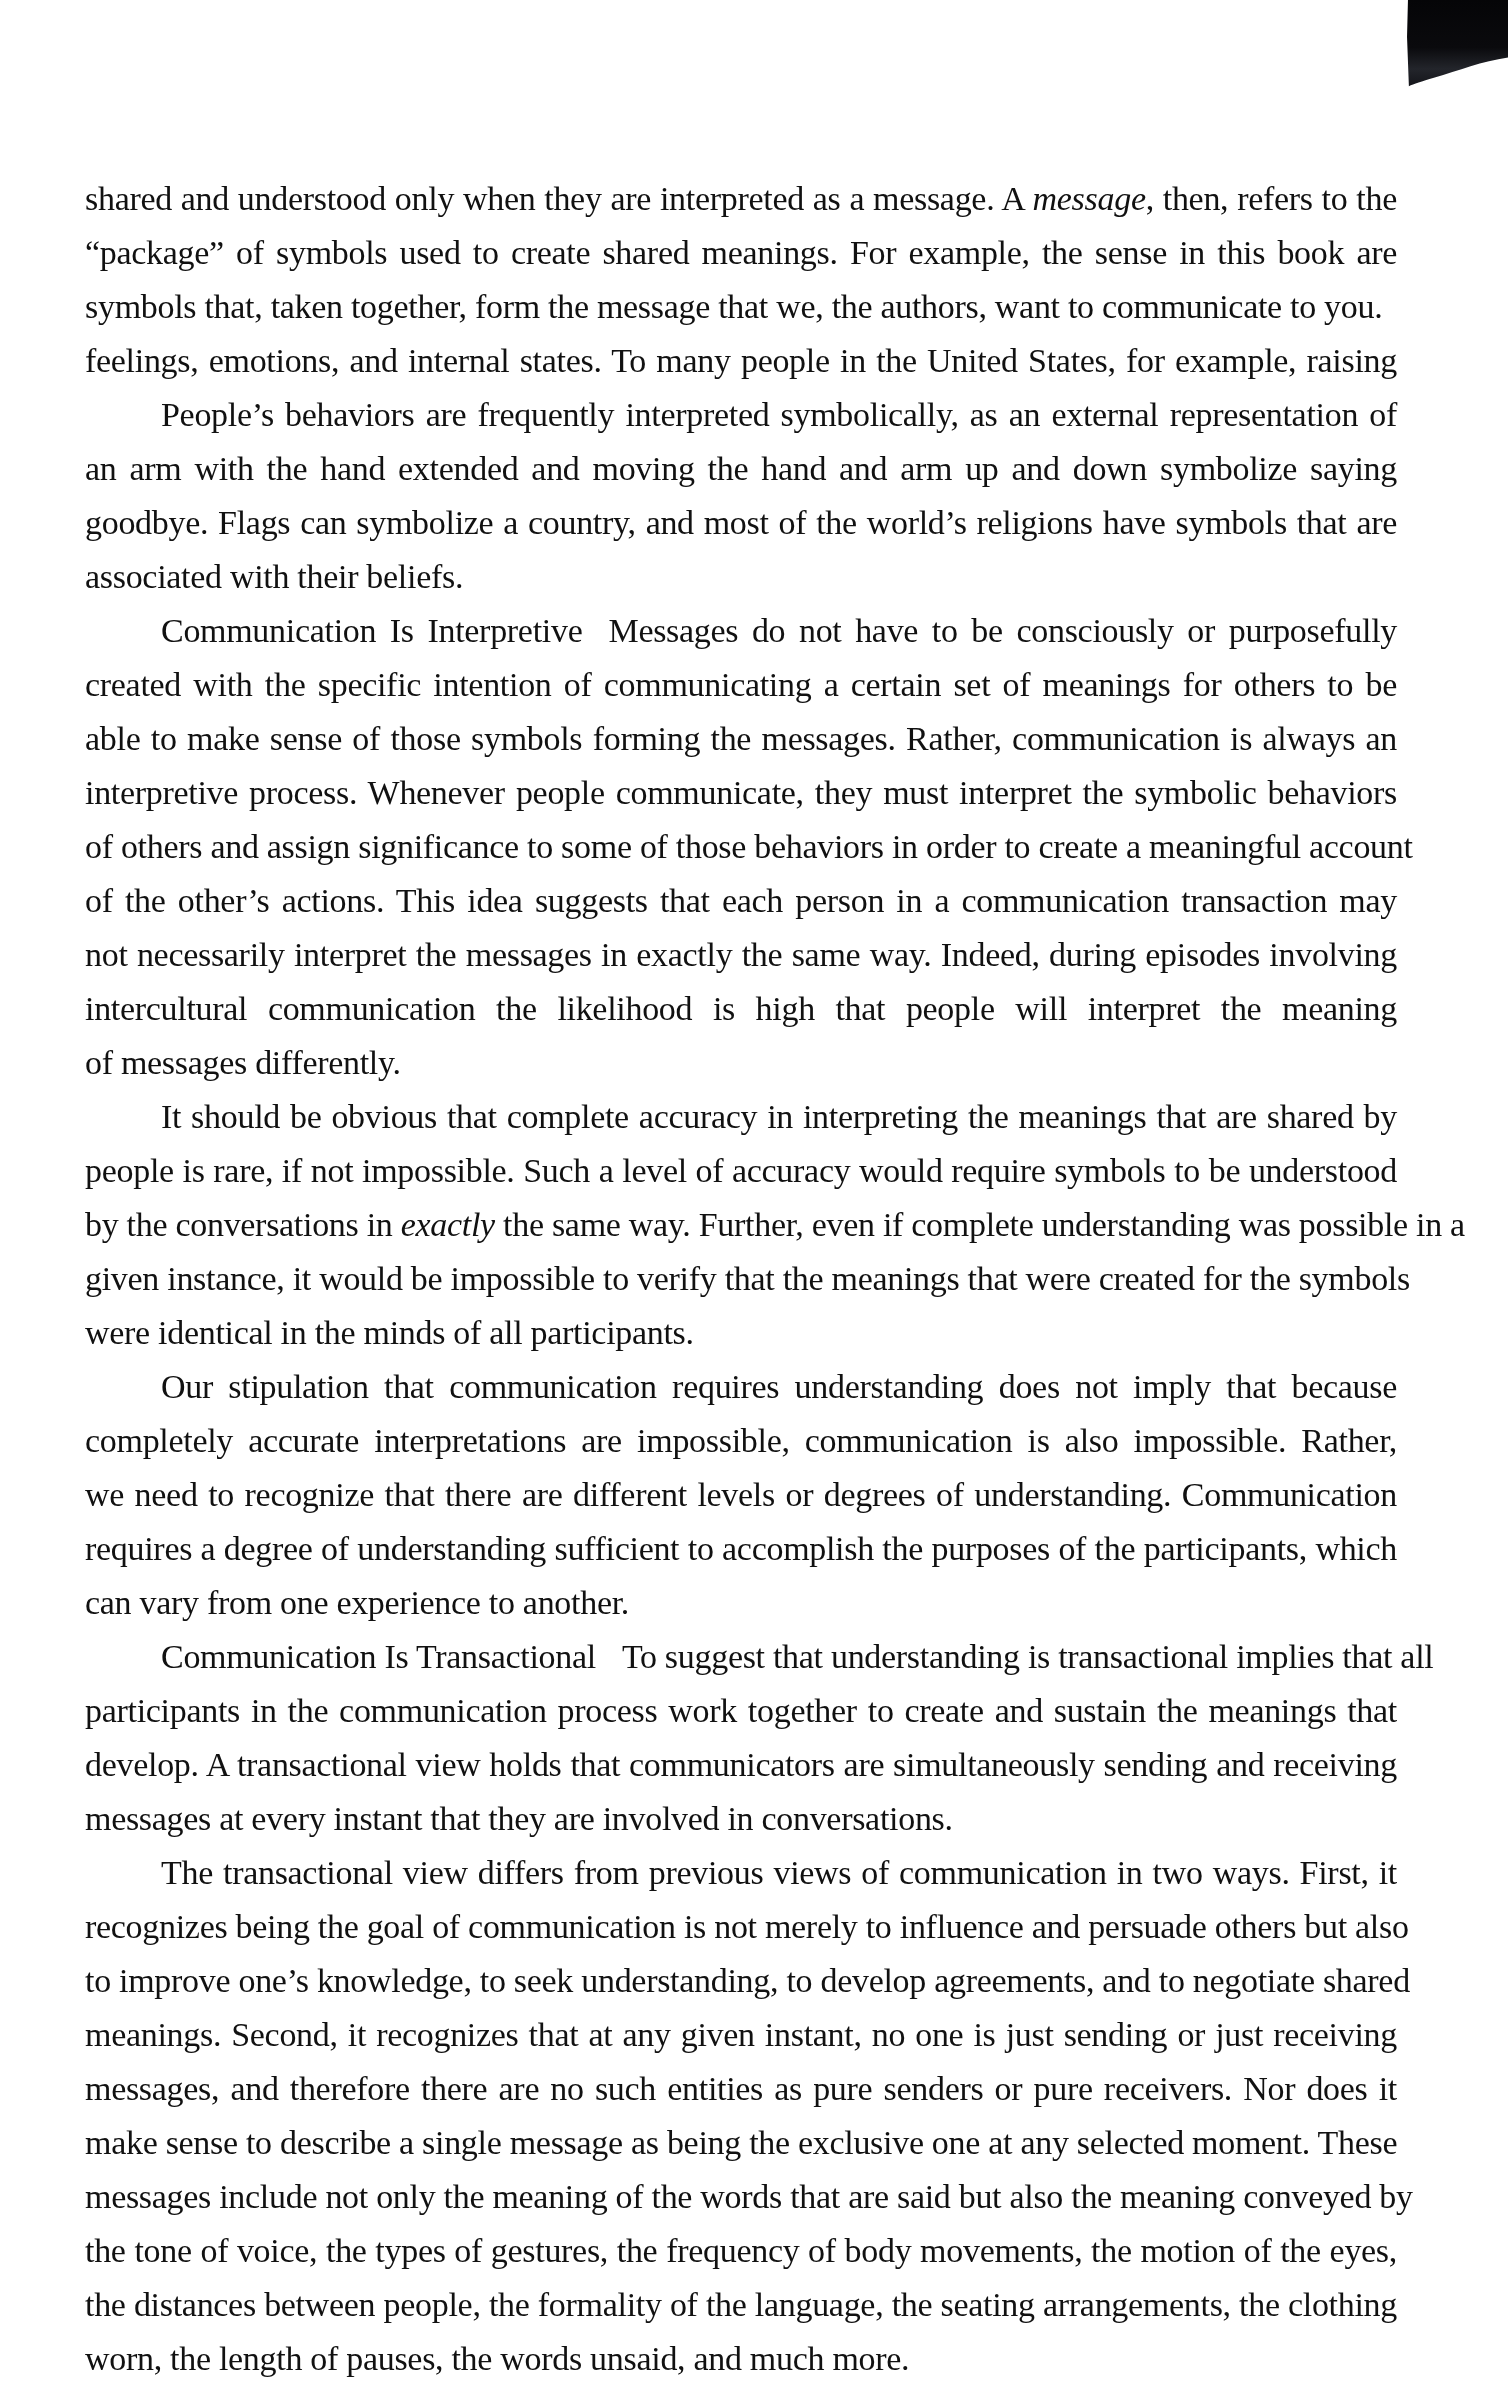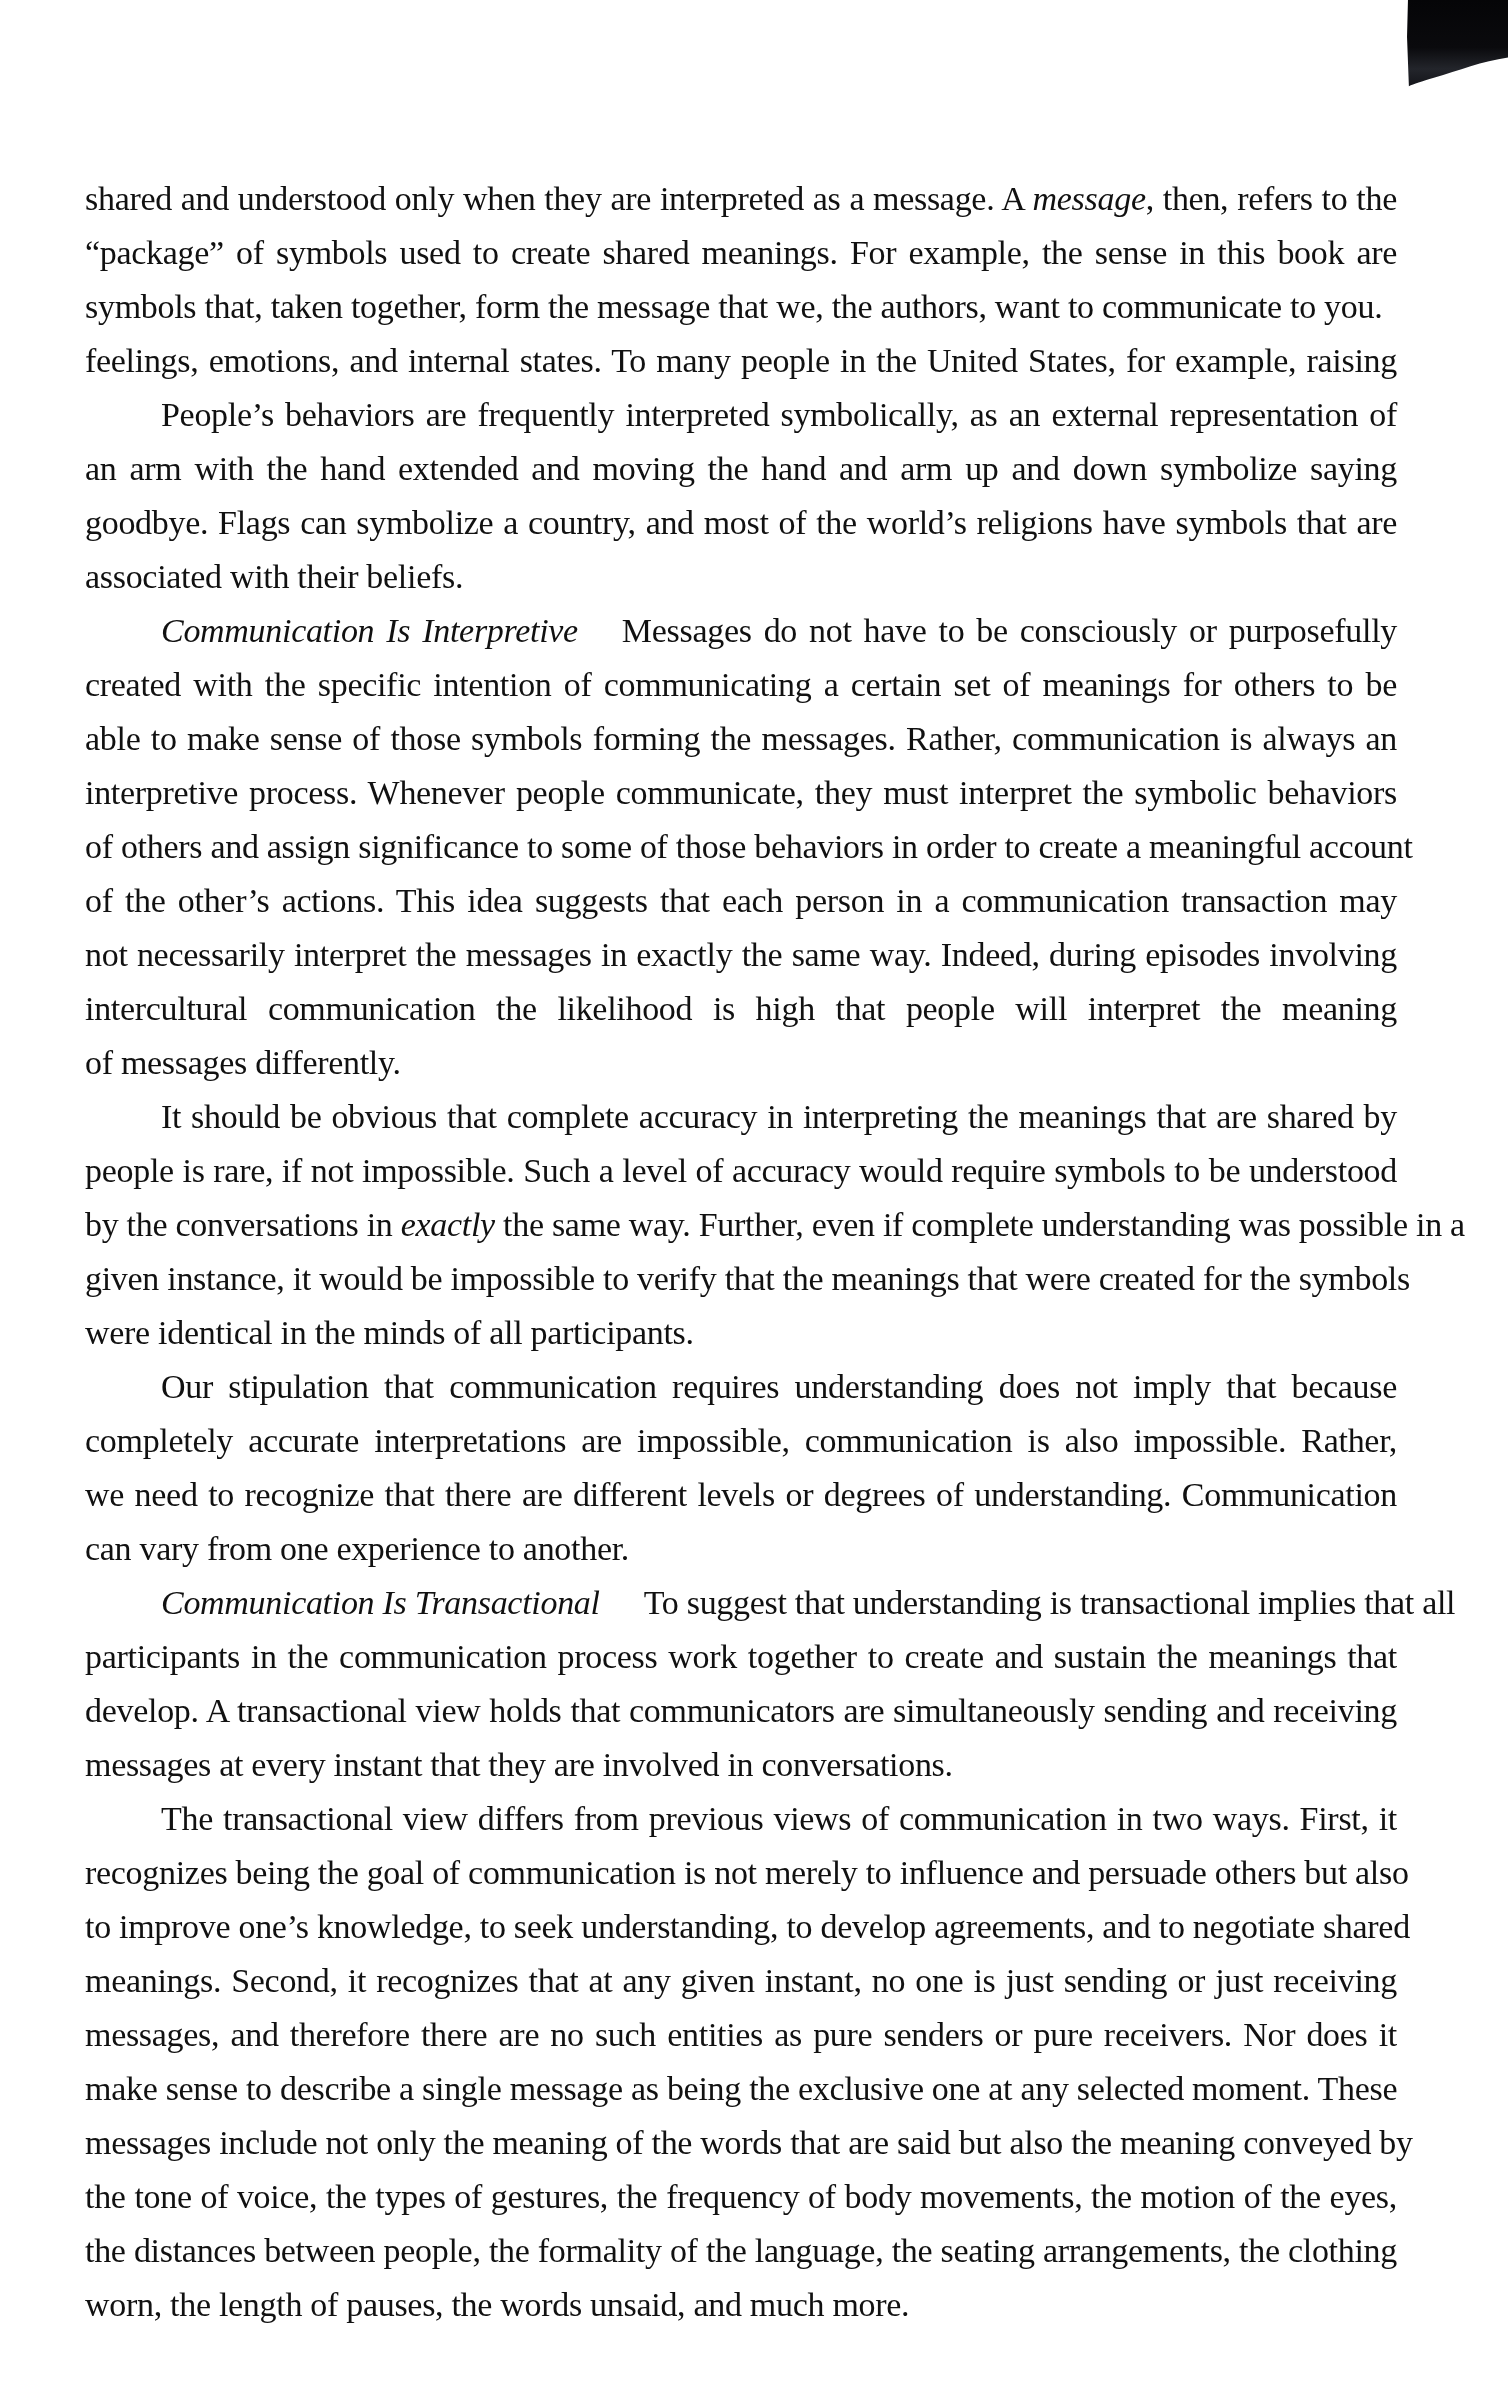--- a/index.html
+++ b/index.html
@@ -12,21 +12,21 @@
   }
   .line {
     display:block; height:54px; line-height:54px;
     white-space:nowrap; overflow:visible;
     text-align:justify; text-align-last:justify;
     letter-spacing:-0.3px;
   }
   .line.last { text-align-last:left; }
   .line.indent { padding-left:76px; }
   .line em { font-style:italic; }
-  .runin { font-style:italic; margin-right:44px; }
+  .runin { margin-right:26px; }
 </style>
 </head>
 <body>
 
 <svg class="corner-shape" viewBox="0 0 1628 110" width="1508" height="102">
   <defs>
     <linearGradient id="g1" x1="0" y1="0" x2="0" y2="1">
       <stop offset="0" stop-color="#050507"></stop>
       <stop offset="0.55" stop-color="#0a0a0d"></stop>
       <stop offset="0.8" stop-color="#23252b"></stop>
@@ -64,20 +64,21 @@
       <span class="line indent"><span>It should be obvious that complete accuracy in interpreting the meanings that are shared by</span></span>
       <span class="line"><span>people is rare, if not impossible. Such a level of accuracy would require symbols to be understood</span></span>
       <span class="line"><span>by the conversations in </span><em>exactly</em><span> the same way. Further, even if complete understanding was possible in a</span></span>
       <span class="line"><span>given instance, it would be impossible to verify that the meanings that were created for the symbols</span></span>
       <span class="line last"><span>were identical in the minds of all participants.</span></span>
     </section>
     <section>
       <span class="line indent"><span>Our stipulation that communication requires understanding does not imply that because</span></span>
       <span class="line"><span>completely accurate interpretations are impossible, communication is also impossible. Rather,</span></span>
       <span class="line"><span>we need to recognize that there are different levels or degrees of understanding. Communication</span></span>
+      <span class="line"><span>requires a degree of understanding sufficient to accomplish the purposes of the participants, which</span></span>
       <span class="line last"><span>can vary from one experience to another.</span></span>
     </section>
     <section>
       <span class="line indent"><span class="runin">Communication Is Transactional</span><span>To suggest that understanding is transactional implies that all</span></span>
       <span class="line"><span>participants in the communication process work together to create and sustain the meanings that</span></span>
       <span class="line"><span>develop. A transactional view holds that communicators are simultaneously sending and receiving</span></span>
       <span class="line last"><span>messages at every instant that they are involved in conversations.</span></span>
     </section>
     <section>
       <span class="line indent"><span>The transactional view differs from previous views of communication in two ways. First, it</span></span>

